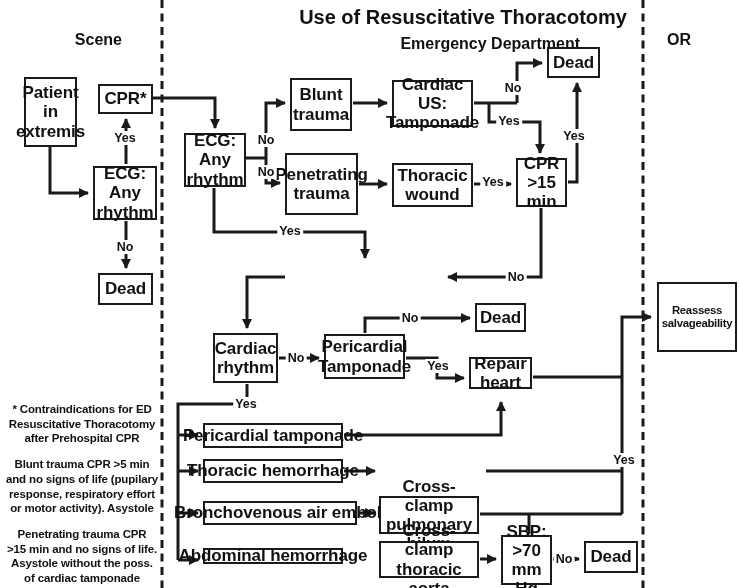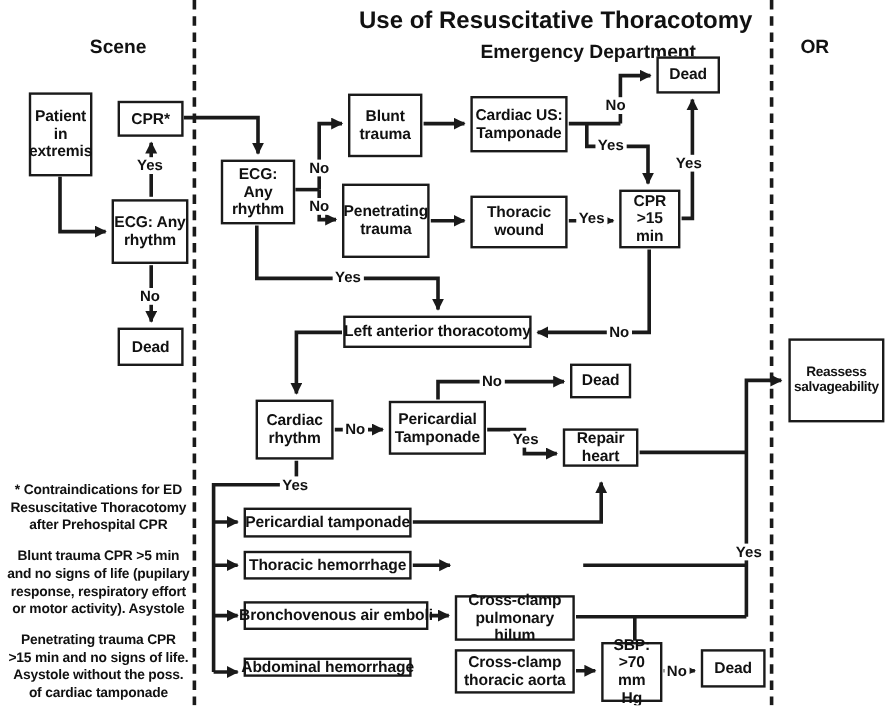--- a/index.html
+++ b/index.html
@@ -5,21 +5,21 @@
   html,body { margin:0; padding:0; background:#fff; }
   #canvas {
     position:relative; width:740px; height:588px; background:#ffffff;
     font-family:"Liberation Sans","DejaVu Sans",sans-serif; color:#111;
     overflow:hidden;
   }
   #edges { position:absolute; left:0; top:0; z-index:1; }
   .node {
     position:absolute; box-sizing:border-box; border:2px solid #1a1a1a;
     background:#fff; display:flex; align-items:center; justify-content:center;
-    text-align:center; font-weight:bold; font-size:13px; line-height:1.12;
+    text-align:center; font-weight:bold; font-size:17px; line-height:1.12;
     white-space:pre-line; z-index:2; letter-spacing:-0.1px;
   }
   .nw { white-space:nowrap; }
   .fs11 { font-size:11.4px; letter-spacing:-0.3px; }
   .elabel {
     position:absolute; transform:translate(-50%,-50%); background:#fff;
     font-weight:bold; font-size:12.5px; padding:0 2px; z-index:3; white-space:nowrap;
   }
   .hdr { position:absolute; font-weight:bold; text-align:right; z-index:2; }
   #page-title    { left:187px; top:6px;  width:440px; font-size:20px; }
@@ -108,21 +108,20 @@
 trauma</div>
   <div class="node" style="left:392px;top:80px;width:81px;height:47px">Cardiac US:
 Tamponade</div>
   <div class="node" style="left:547px;top:47px;width:53px;height:31px">Dead</div>
   <div class="node" style="left:285px;top:153px;width:73px;height:62px">Penetrating
 trauma</div>
   <div class="node" style="left:392px;top:163px;width:81px;height:44px">Thoracic
 wound</div>
   <div class="node" style="left:516px;top:158px;width:51px;height:49px">CPR
 &gt;15 min</div>
-  <div class="node nw" style="left:286px;top:263px;width:157px;height:27px">Left anterior thoracotomy</div>
   <div class="node" style="left:213px;top:333px;width:65px;height:50px">Cardiac
 rhythm</div>
   <div class="node" style="left:324px;top:334px;width:81px;height:45px">Pericardial
 Tamponade</div>
   <div class="node" style="left:475px;top:303px;width:51px;height:29px">Dead</div>
   <div class="node" style="left:469px;top:357px;width:63px;height:32px">Repair
 heart</div>
   <div class="node fs11" style="left:657px;top:282px;width:80px;height:70px">Reassess
 salvageability</div>
   <div class="node nw" style="left:203px;top:423px;width:140px;height:25px">Pericardial tamponade</div>

